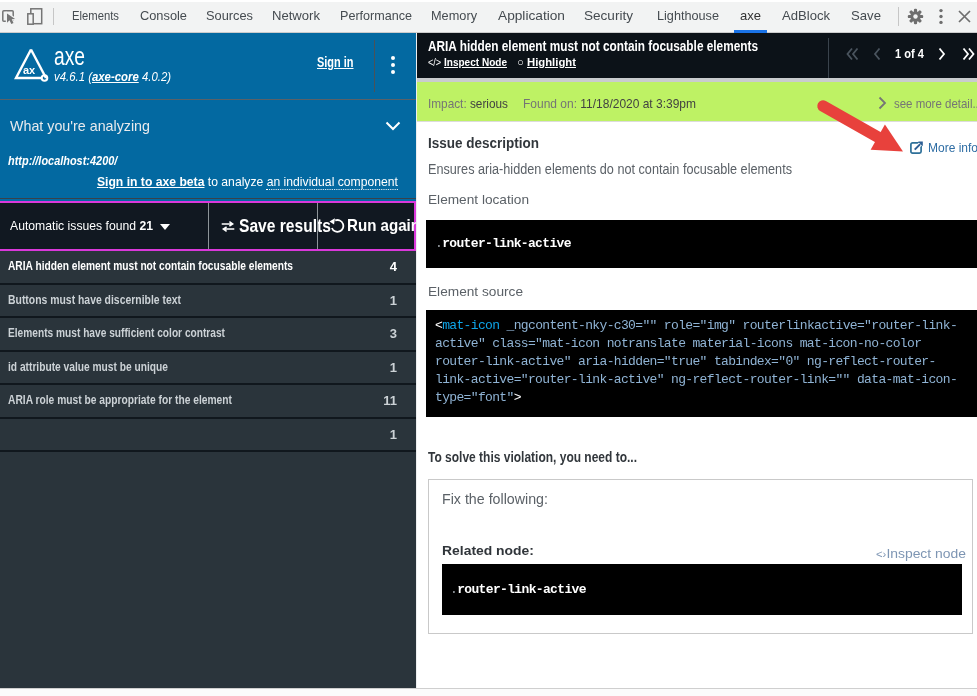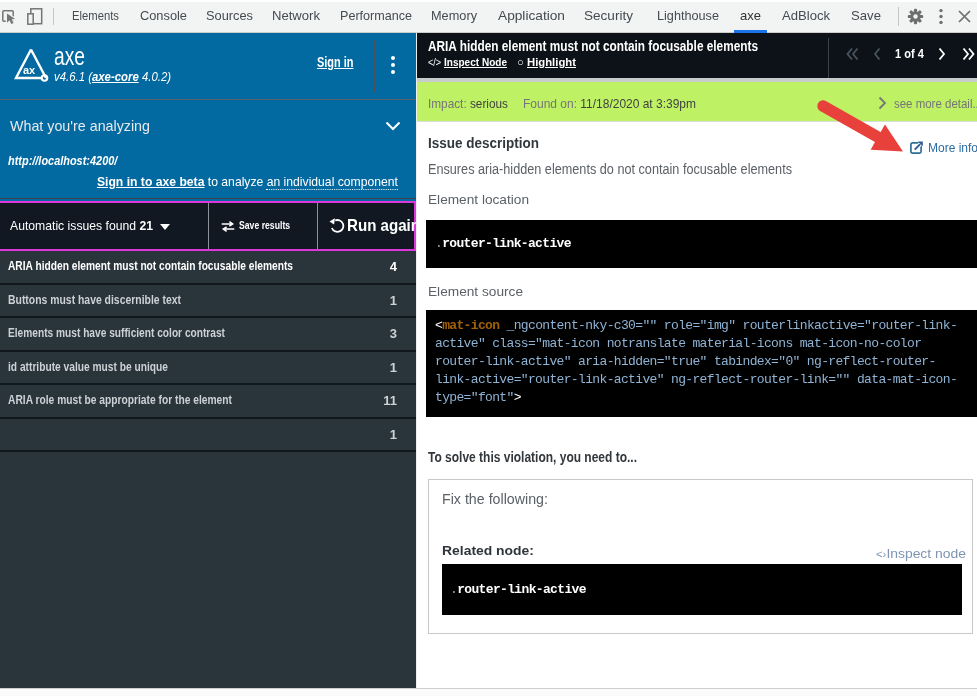--- a/index.html
+++ b/index.html
@@ -131,21 +131,21 @@
 
   <div class="abs" style="left:0;top:165px;width:416px;height:1px;background:#39424a"></div>
   <div id="axebar" class="abs">
     <span class="btxt" style="left:10px"><span class="cx" id="t_auto" style="transform:scaleX(0.9377)">Automatic issues found <b>21</b></span></span>
     <div class="abs" style="left:160px;top:21px;width:0;height:0;border-left:5px solid transparent;border-right:5px solid transparent;border-top:6px solid #fff"></div>
     <div class="bsep" style="left:208px"></div>
     <svg class="abs" style="left:221px;top:18px" width="14" height="11" viewBox="0 0 14 11">
       <path d="M0.7 2.9 H11 M8.4 0.6 L11.7 2.9 L8.4 5.2" fill="none" stroke="#fff" stroke-width="1.5"></path>
       <path d="M13.3 8.1 H3 M5.6 5.8 L2.3 8.1 L5.6 10.4" fill="none" stroke="#fff" stroke-width="1.5"></path>
     </svg>
-    <span class="btxt" style="left:239px;font-weight:bold;font-size:10px"><span class="cx" id="t_save" style="transform:scaleX(0.8672)">Save results</span></span>
+    <span class="btxt" style="left:239px;font-weight:bold;font-size:18px"><span class="cx" id="t_save" style="transform:scaleX(0.8672)">Save results</span></span>
     <div class="bsep" style="left:317px"></div>
     <svg class="abs" style="left:329px;top:14px" width="16" height="16" viewBox="0 0 16 16">
       <path d="M6.2 3.45 A5.9 5.9 0 1 1 2.9 11.0" fill="none" stroke="#fff" stroke-width="1.8"></path>
       <path d="M0.5 4.6 L5.9 1.3 L5.1 7.5 Z" fill="#fff"></path>
     </svg>
     <span class="btxt" style="left:347px;font-weight:bold;font-size:17px"><span class="cx" id="t_run" style="transform:scaleX(0.8887)">Run again</span></span>
   </div>
 
   <div id="ilist" class="abs">
     <div class="irow" style="top:0">
@@ -216,21 +216,21 @@
     </svg> <span class="cx" id="t_moreinfo" style="transform:scaleX(0.9225)">More info</span></div>
   <div class="gray abs" style="left:11px;top:128px;font-size:14px"><span class="cx" id="t_ensures" style="transform:scaleX(0.9047)">Ensures aria-hidden elements do not contain focusable elements</span></div>
 
   <div class="gray abs" style="left:11px;top:159px"><span class="cx" id="t_eloc" style="transform:scaleX(1.0119)">Element location</span></div>
   <div class="codeblock abs" style="top:187px;height:48px;line-height:48px;padding-left:9px">
     <span class="dot">.</span><b>router-link-active</b>
   </div>
 
   <div class="gray abs" style="left:11px;top:251px"><span class="cx" id="t_esrc" style="transform:scaleX(1.0128)">Element source</span></div>
   <div class="codeblock abs" style="top:277px;height:107px;padding:7px 0 0 9px;box-sizing:border-box;color:#8fb3d4">
-    <div class="cl"><span style="color:#fff">&lt;</span><span style="color:#a16207;font-weight:bold">mat-icon</span> _ngcontent-nky-c30="" role="img" routerlinkactive="router-link-</div>
+    <div class="cl"><span style="color:#fff">&lt;</span><span style="color:#0ea5e9;font-weight:normal">mat-icon</span> _ngcontent-nky-c30="" role="img" routerlinkactive="router-link-</div>
     <div class="cl">active" class="mat-icon notranslate material-icons mat-icon-no-color</div>
     <div class="cl">router-link-active" aria-hidden="true" tabindex="0" ng-reflect-router-</div>
     <div class="cl">link-active="router-link-active" ng-reflect-router-link="" data-mat-icon-</div>
     <div class="cl">type="font"<span style="color:#fff">&gt;</span></div>
   </div>
 
   <div class="h1 abs" style="left:11px;top:416px"><span class="cx" id="t_tosolve" style="transform:scaleX(0.8566)">To solve this violation, you need to...</span></div>
 
   <div id="solvebox" class="abs">
     <div class="gray abs" style="left:13px;top:11px;font-size:14px"><span class="cx" id="t_fix" style="transform:scaleX(1.016)">Fix the following:</span></div>

